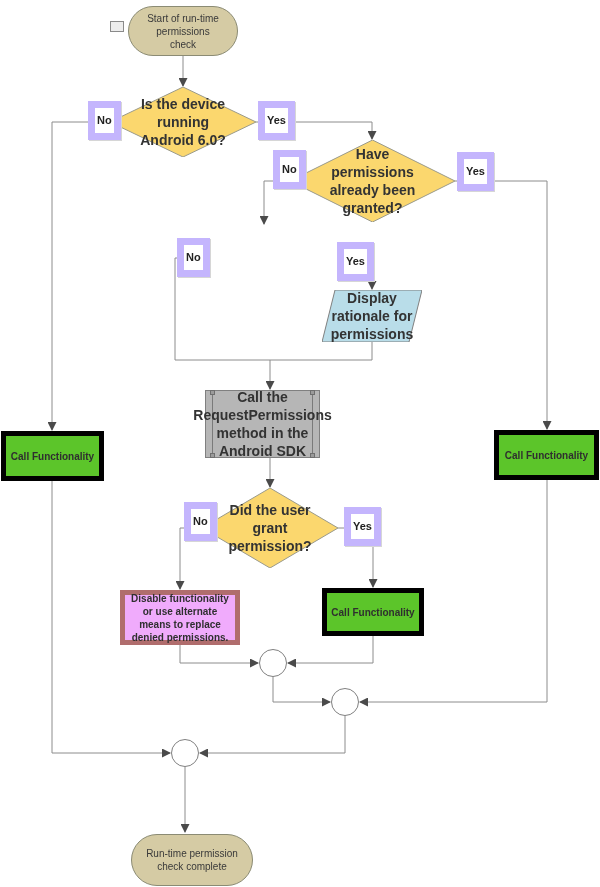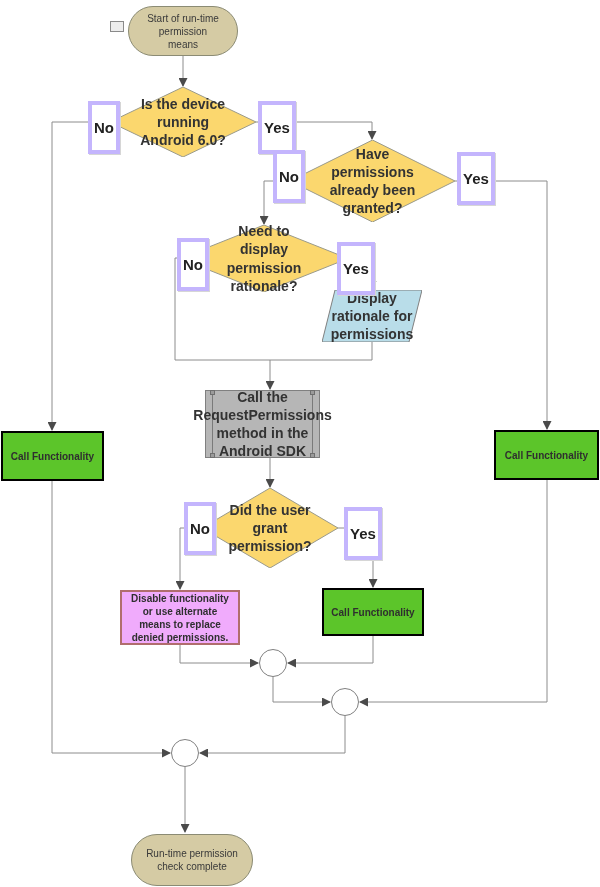--- a/index.html
+++ b/index.html
@@ -8,21 +8,21 @@
     font-family:"Liberation Sans",sans-serif;overflow:hidden;
   }
   #edges{position:absolute;left:0;top:0;z-index:1;}
   .node{position:absolute;box-sizing:border-box;z-index:2;}
   .terminator{
     background:#d5cba4;border:1px solid #8b8b74;border-radius:26px;
     display:flex;align-items:center;justify-content:center;text-align:center;
     font-size:10px;color:#3a3a3a;line-height:1.3;
   }
   .process{
-    border:2px solid #000000;
+    border:5px solid #000000;
     display:flex;align-items:center;justify-content:center;text-align:center;
     font-weight:bold;font-size:10px;color:#2f2f2f;line-height:1.3;
   }
   .process.green{background:#5cc52a;}
   .process.red{background:#f0abfc;border-color:#b06d6d;}
   .shape-svg{position:absolute;left:0;top:0;width:100%;height:100%;display:block;}
   .shape-label{
     position:absolute;inset:0;display:flex;align-items:center;justify-content:center;
     text-align:center;font-weight:bold;font-size:14px;color:#333333;line-height:1.3;
   }
@@ -31,22 +31,22 @@
   }
   .predef .bar{position:absolute;top:0;bottom:0;width:1px;background:#7a7a7a;}
   .predef .bar.l{left:6px;} .predef .bar.r{right:6px;}
   .predef .nub{position:absolute;width:5px;height:5px;background:#9b9b9b;border:1px solid #6f6f6f;box-sizing:border-box;}
   .predef .nub.tl{left:4px;top:-1px;} .predef .nub.tr{right:4px;top:-1px;}
   .predef .nub.bl{left:4px;bottom:-1px;} .predef .nub.br{right:4px;bottom:-1px;}
   .connector-circle{
     background:#ffffff;border:1px solid #7f7f7f;border-radius:50%;
   }
   .edge-label{
-    position:absolute;z-index:3;background:#ffffff;border:4px solid #c4b5fd;
-    padding:16px 2px;font-size:15px;font-weight:bold;color:#222222;line-height:13px;
+    position:absolute;z-index:3;background:#ffffff;border:7px solid #c4b5fd;
+    padding:6px 2px;font-size:11px;font-weight:bold;color:#222222;line-height:13px;
     box-shadow:1px 1px 0 #d6d6d6;
   }
   .note-tab{
     position:absolute;z-index:3;background:#ededed;border:1px solid #8a8a8a;
   }
 </style>
 </head>
 <body>
 
 <div id="canvas">
@@ -73,43 +73,37 @@
       <polyline points="180,645 180,663 258,663" marker-end="url(#arr)"></polyline>
       <polyline points="373,636 373,663 288,663" marker-end="url(#arr)"></polyline>
       <polyline points="273,677 273,702 330,702" marker-end="url(#arr)"></polyline>
       <polyline points="547,480 547,702 360,702" marker-end="url(#arr)"></polyline>
       <polyline points="345,716 345,753 200,753" marker-end="url(#arr)"></polyline>
       <polyline points="52,481 52,753 170,753" marker-end="url(#arr)"></polyline>
       <polyline points="185,767 185,832" marker-end="url(#arr)"></polyline>
     </g>
   </svg>
 
-  <div class="node terminator" style="left:128px;top:6px;width:110px;height:50px;padding:0 14px;">Start of  run-time permission means</div>
+  <div class="node terminator" style="left:128px;top:6px;width:110px;height:50px;padding:0 14px;">Start of  run-time permissions check</div>
   <div class="note-tab" style="left:110px;top:21px;width:12px;height:9px;"></div>
 
   <div class="node" style="left:110px;top:87px;width:146px;height:70px;">
     <svg class="shape-svg" viewBox="0 0 146 70" preserveAspectRatio="none">
       <polygon points="73,0 146,35 73,70 0,35" fill="#fbd76e" stroke="#9a9a8a" stroke-width="1"></polygon>
     </svg>
     <div class="shape-label" style="padding:0 28px;">Is the device running Android 6.0?</div>
   </div>
 
   <div class="node" style="left:290px;top:140px;width:165px;height:82px;">
     <svg class="shape-svg" viewBox="0 0 165 82" preserveAspectRatio="none">
       <polygon points="82.5,0 165,41 82.5,82 0,41" fill="#fbd76e" stroke="#9a9a8a" stroke-width="1"></polygon>
     </svg>
     <div class="shape-label" style="padding:0 30px;">Have permissions already been granted?</div>
   </div>
 
-  <div class="node" style="left:180px;top:225px;width:168px;height:67px;">
-    <svg class="shape-svg" viewBox="0 0 168 67" preserveAspectRatio="none">
-      <polygon points="84,0 168,33.5 84,67 0,33.5" fill="#fbd76e" stroke="#9a9a8a" stroke-width="1"></polygon>
-    </svg>
-    <div class="shape-label" style="padding:0 39px;">Need to display permission rationale?</div>
-  </div>
 
   <div class="node" style="left:322px;top:290px;width:100px;height:52px;">
     <svg class="shape-svg" viewBox="0 0 100 52" preserveAspectRatio="none">
       <polygon points="13,0 100,0 87,52 0,52" fill="#b9dde9" stroke="#7f7f7f" stroke-width="1"></polygon>
     </svg>
     <div class="shape-label" style="padding:0 15px;">Display rationale for permissions</div>
   </div>
 
   <div class="node predef" style="left:205px;top:390px;width:115px;height:68px;">
     <div class="bar l"></div>

